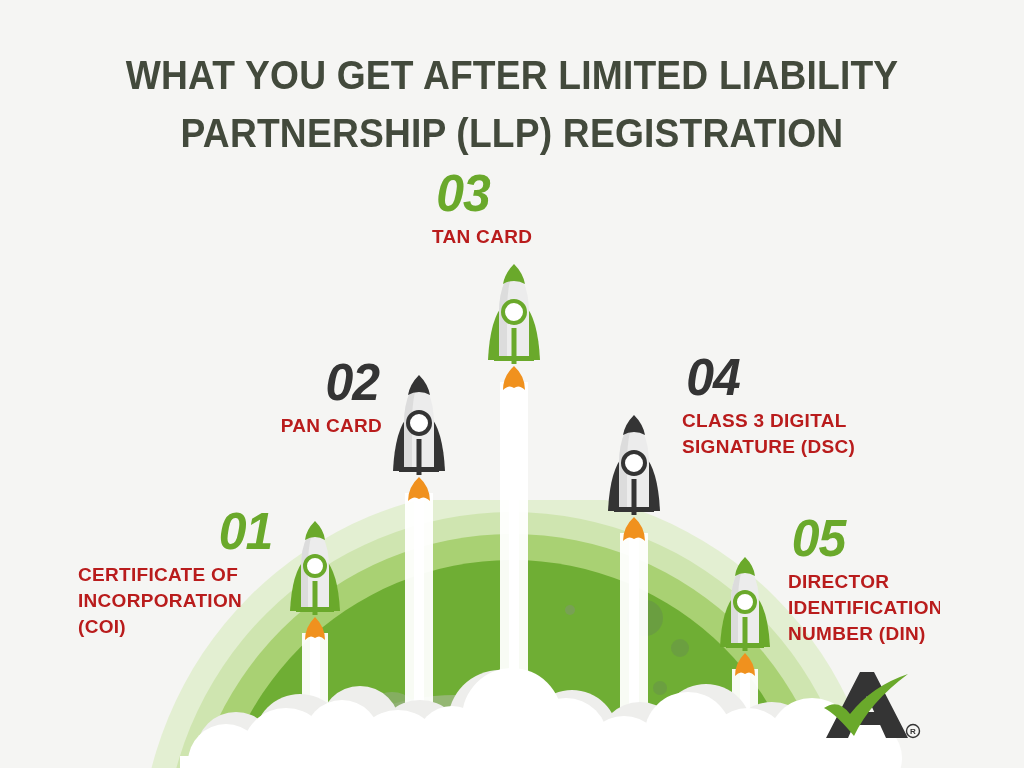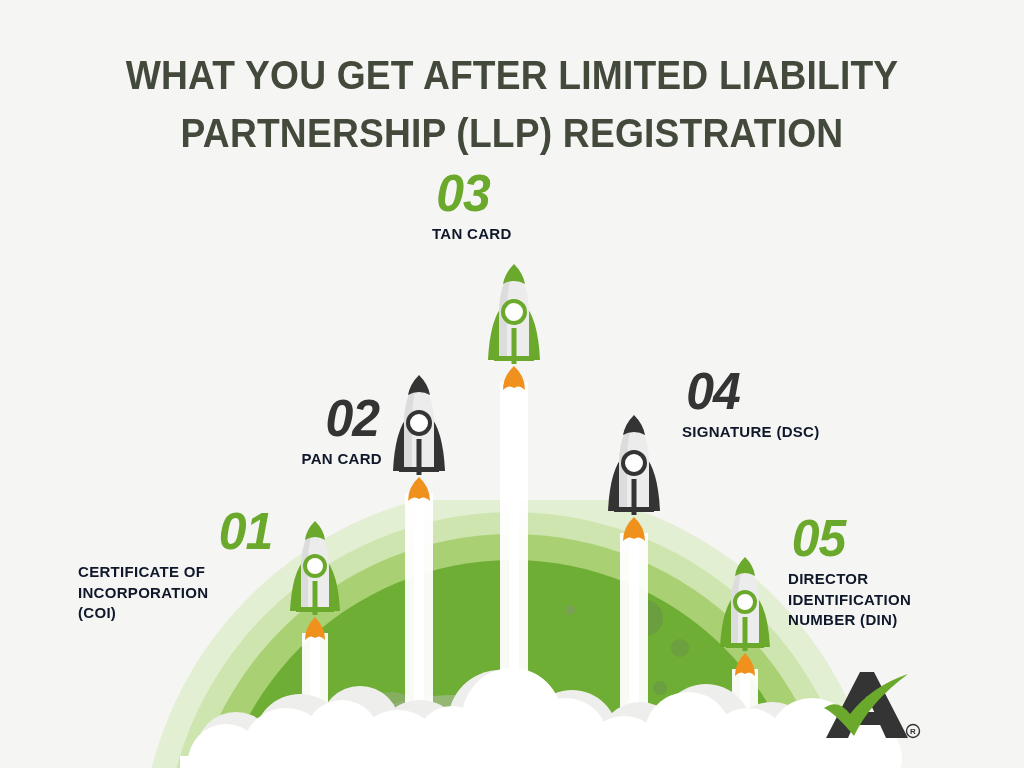--- a/index.html
+++ b/index.html
@@ -71,39 +71,39 @@
     font-style: italic;
     font-weight: bold;
     font-size: 52px;
     line-height: 0.98;
     letter-spacing: -1px;
     transform: scaleX(0.96);
   }
   .lbl-num.green { color: #6aa92b; }
   .lbl-num.dark  { color: #343434; }
   .lbl-text {
-    color: #0f172a;
+    color: #b91c1c;
     font-weight: bold;
-    font-size: 15px;
+    font-size: 19px;
     line-height: 1.38;
     letter-spacing: 0.3px;
     margin-top: 5px;
     text-transform: uppercase;
   }
 
   .align-left   { text-align: left; }
-  .align-right  { text-align: right; margin-top: 36px; }
+  .align-right  { text-align: right; }
   .align-center { }
 
   
   #label-01 { left: 78px;  top: 506px; width: 210px; }
   #label-01 .lbl-num { text-align: right; padding-right: 12px; }
   #label-02 { left: 236px; top: 357px; width: 146px; }
   #label-03 { left: 432px; top: 168px; width: 208px; }
-  #label-04 { left: 682px; top: 366px; width: 210px; }
+  #label-04 { left: 682px; top: 352px; width: 210px; }
   #label-05 { left: 788px; top: 513px; width: 190px; }
 
   
   #logo {
     position: absolute;
     right: 18px;
     bottom: 22px;
     z-index: 60;
     width: 110px;
     height: 78px;
@@ -279,20 +279,21 @@
   <div class="label-block align-center" id="label-03">
     <div class="lbl-num green">03</div>
     <div class="lbl-text">
       <div>TAN CARD</div>
     </div>
   </div>
 
   <div class="label-block align-left" id="label-04">
     <div class="lbl-num dark">04</div>
     <div class="lbl-text">
+      <div>CLASS 3 DIGITAL</div>
       <div>SIGNATURE (DSC)</div>
     </div>
   </div>
 
   <div class="label-block align-left" id="label-05">
     <div class="lbl-num green">05</div>
     <div class="lbl-text">
       <div>DIRECTOR</div>
       <div>IDENTIFICATION</div>
       <div>NUMBER (DIN)</div>

